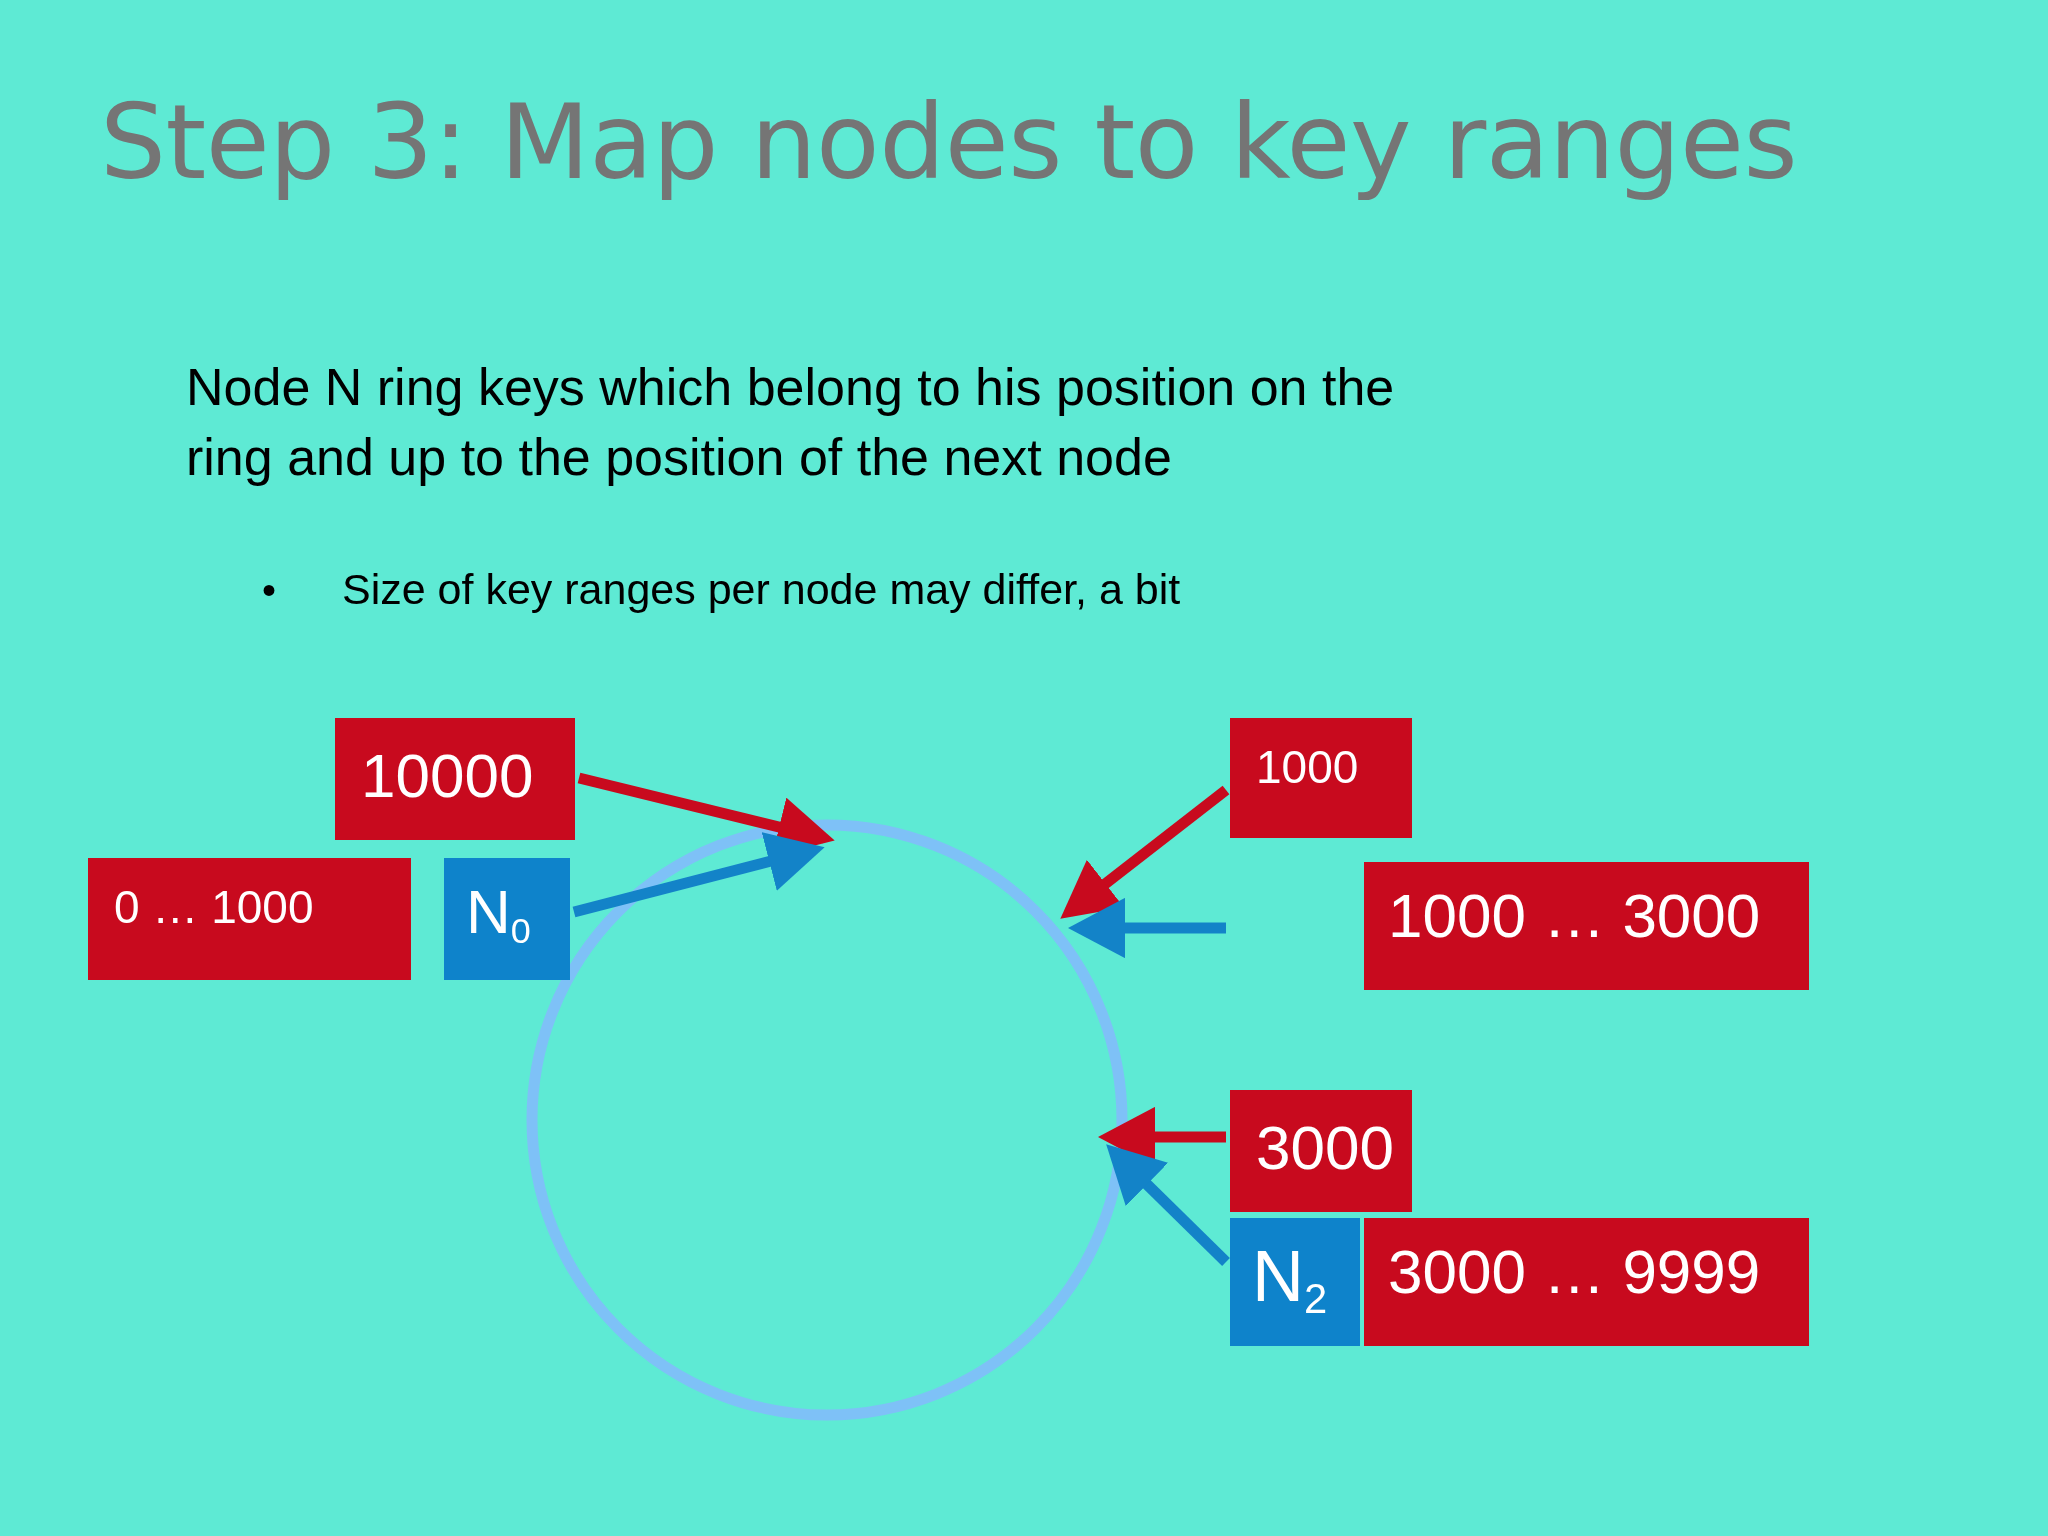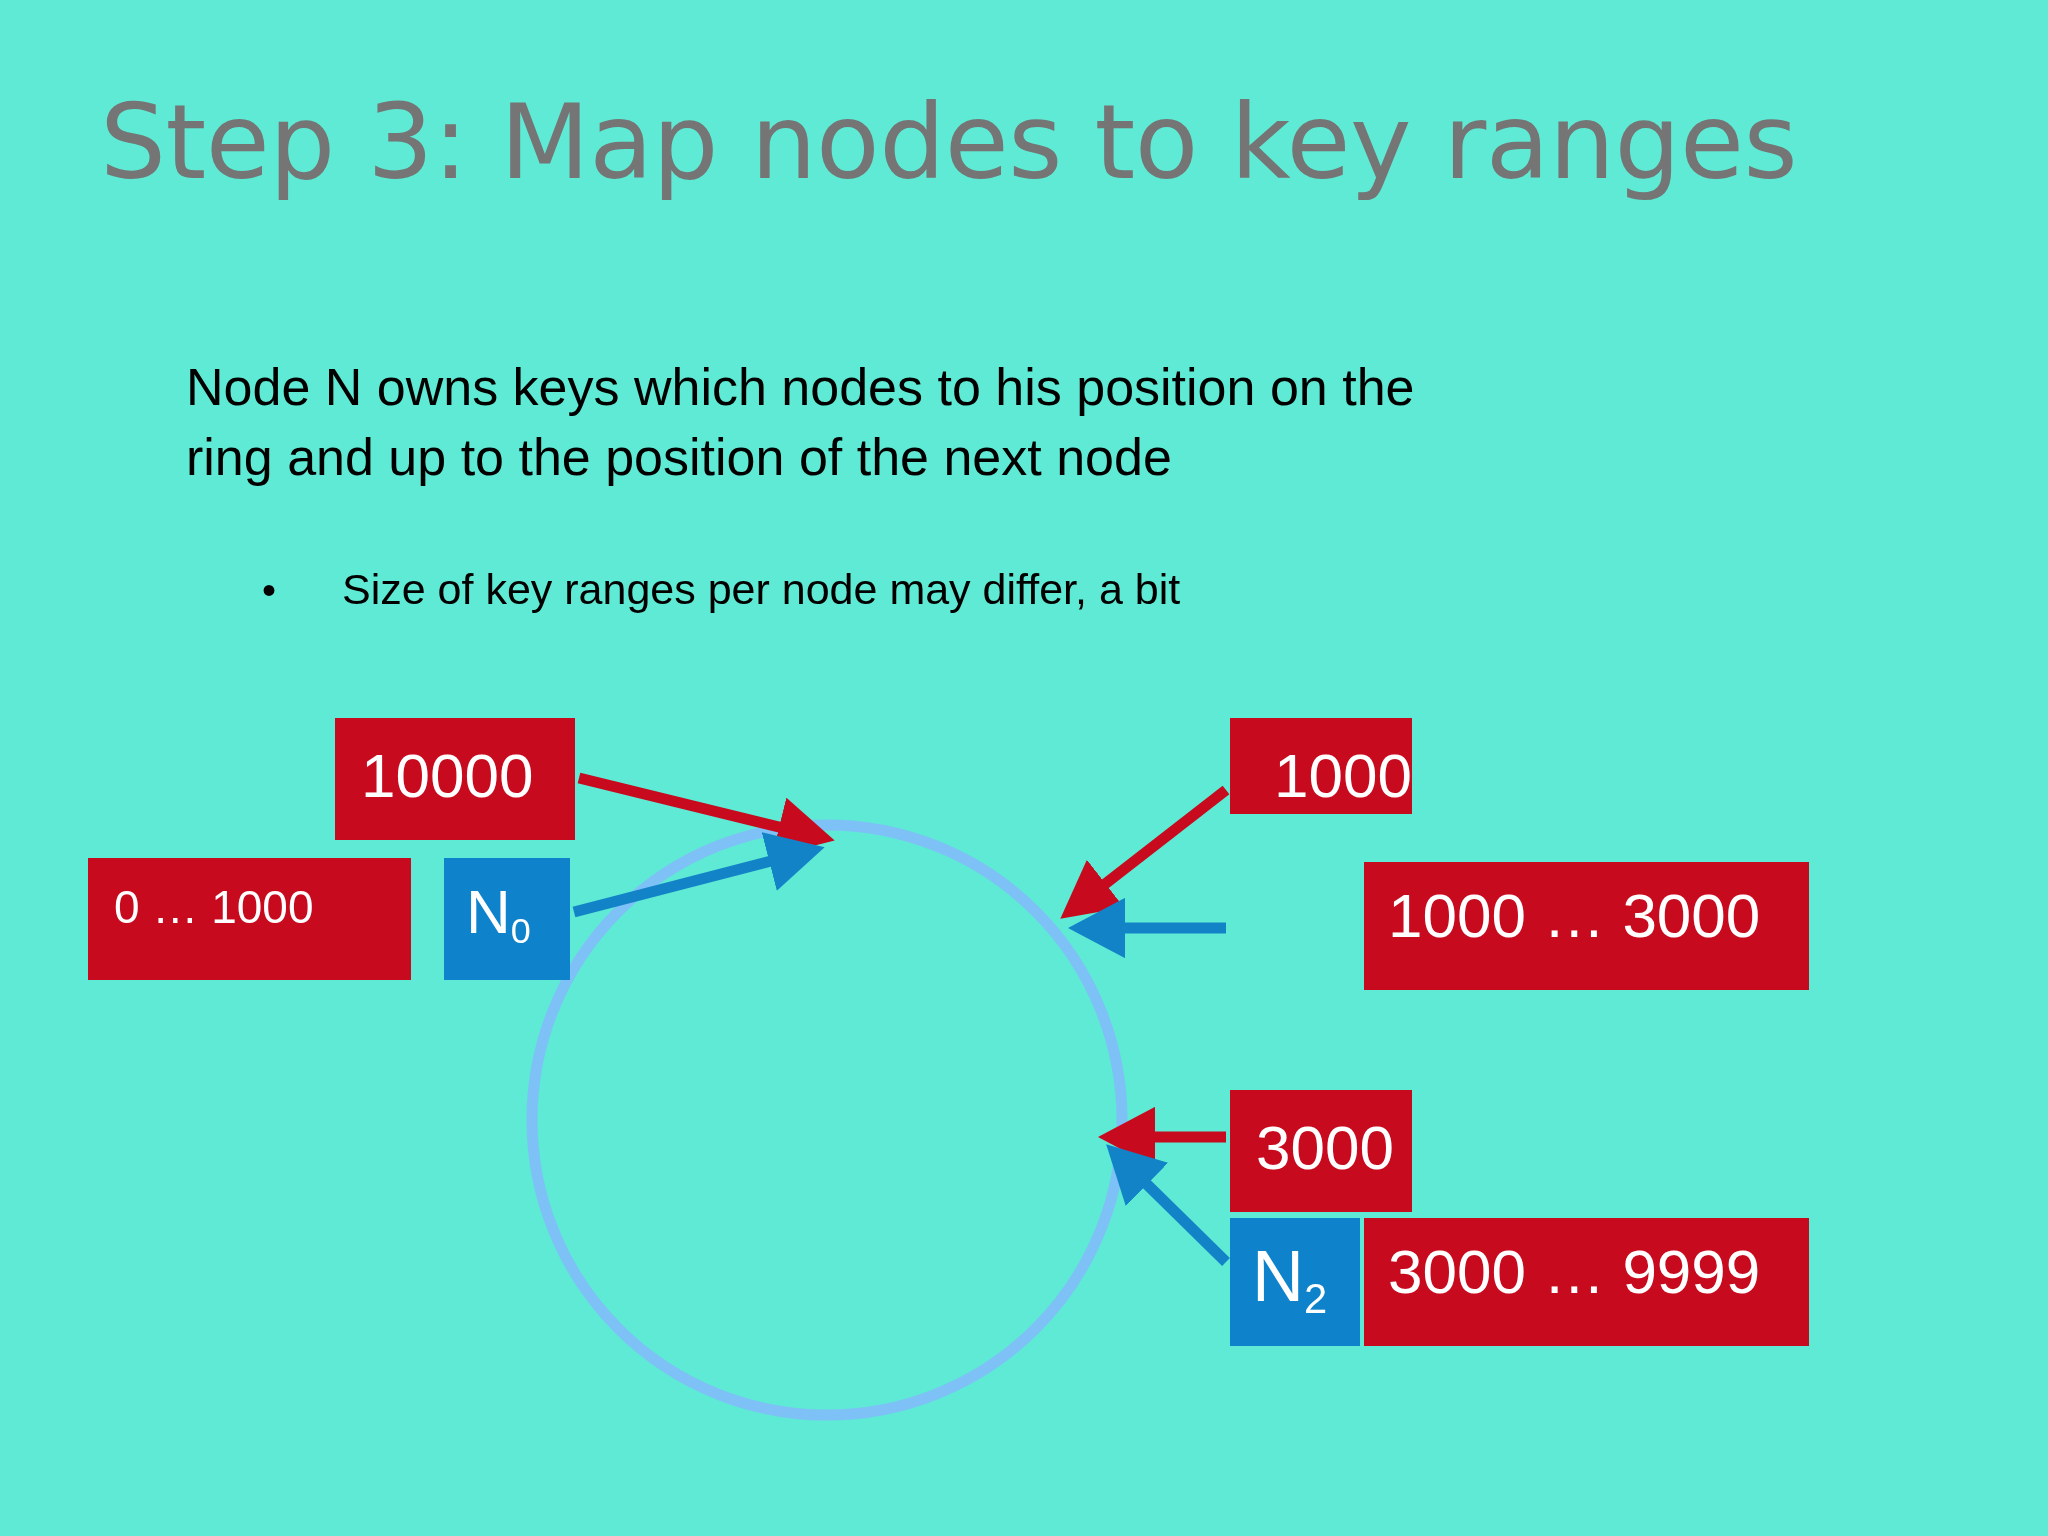--- a/index.html
+++ b/index.html
@@ -119,22 +119,22 @@
   }
   #box-0-1000 {
     left: 84px;  top: 858px; width: 323px; height: 122px;
     font-size: 46px; padding: 26px 0 0 26px;
   }
   #box-n0 {
     left: 440px; top: 858px; width: 126px; height: 122px;
     font-size: 62px; padding: 22px 0 0 22px;
   }
   #box-1000 {
-    left: 1226px; top: 718px; width: 182px; height: 96px;
-    font-size: 62px; padding: 26px 0 0 26px; justify-content: flex-end;
+    left: 1226px; top: 718px; width: 182px; height: 120px;
+    font-size: 46px; padding: 26px 0 0 26px;
   }
   #box-n1 {
     left: 1226px; top: 862px; width: 126px; height: 128px;
     font-size: 62px; padding: 22px 0 0 22px;
   }
   #box-1000-3000 {
     left: 1360px; top: 862px; width: 445px; height: 128px;
     font-size: 62px; padding: 22px 0 0 24px;
   }
   #box-3000 {
@@ -151,21 +151,21 @@
   }
 </style>
 </head>
 <body>
 
 <div id="slide">
 
   <div id="title">Step 3: Map nodes to key ranges</div>
 
   <div id="body-block">
-    <div class="body-line">Node N owns keys which nodes to his position on the</div>
+    <div class="body-line">Node N ring keys which belong to his position on the</div>
     <div class="body-line">ring and up to the position of the next node</div>
   </div>
 
   <div id="bullet-row">
     <span id="bullet-dot">•</span>
     <span id="bullet-text">Size of key ranges per node may differ, a bit</span>
   </div>
 
   <div id="diagram">
 

